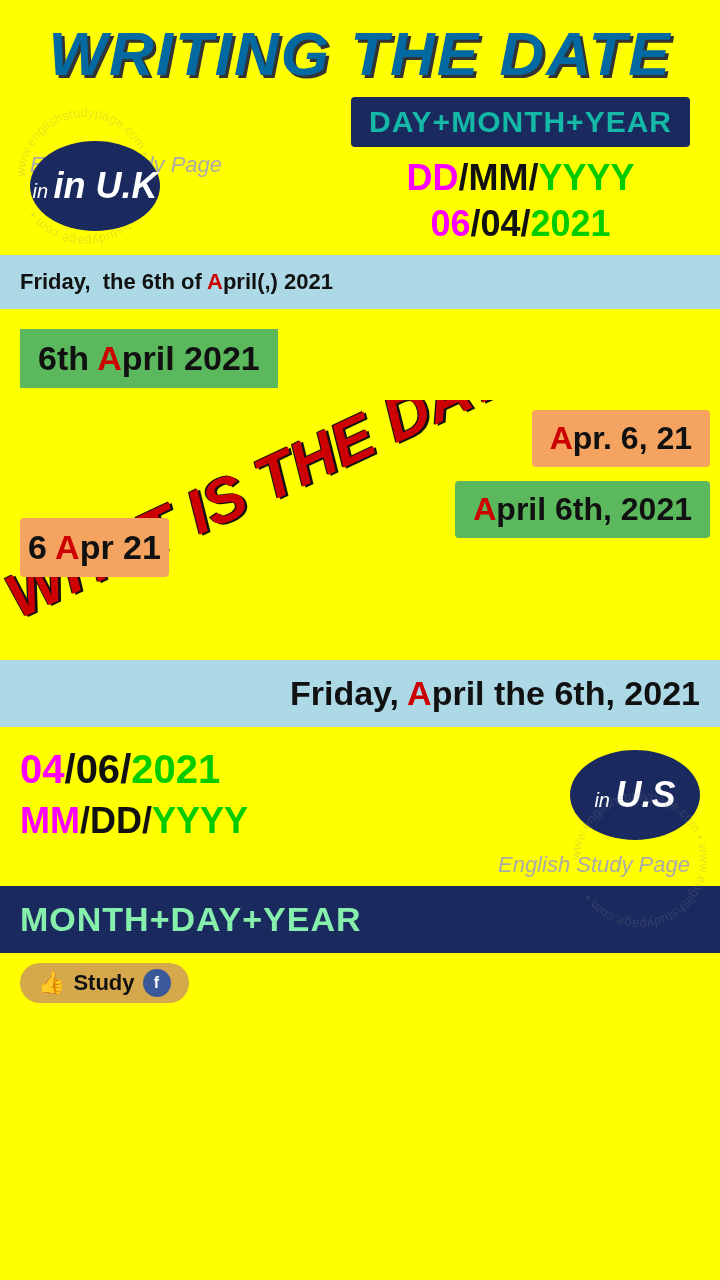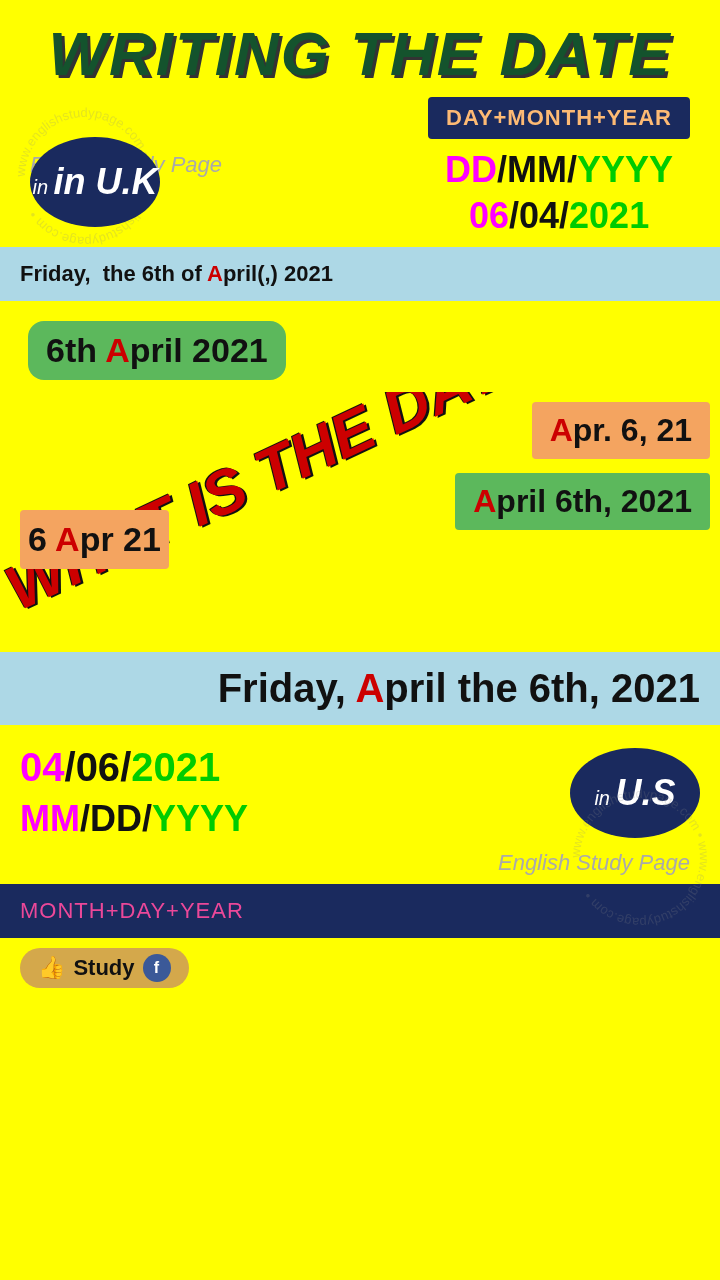--- a/index.html
+++ b/index.html
@@ -13,21 +13,21 @@
 
     
     .title-bar {
       background: #FFFF00;
       text-align: center;
       padding: 18px 10px 8px;
     }
     .title-bar h1 {
       font-size: 62px;
       font-weight: 900;
-      color: #14532d;
+      color: #0369a1;
       text-shadow: 3px 3px 0 #333;
       letter-spacing: 2px;
       font-style: italic;
     }
 
     
     .uk-top {
       background: #FFFF00;
       display: flex;
       align-items: center;
@@ -72,22 +72,22 @@
       align-items: center;
       z-index: 2;
     }
     .day-month-year-box {
       background: #1a2a5e;
       padding: 8px 18px;
       border-radius: 4px;
       margin-bottom: 10px;
     }
     .day-month-year-box span {
-      color: #fdba74;
-      font-size: 22px;
+      color: #14b8a6;
+      font-size: 30px;
       font-weight: 900;
       letter-spacing: 1px;
     }
     .dd-mm-yyyy {
       font-size: 36px;
       font-weight: 900;
       margin-bottom: 4px;
     }
     .dd-mm-yyyy .dd { color: #ff00ff; }
     .dd-mm-yyyy .sep { color: #111; }
@@ -119,22 +119,22 @@
     .yellow-section {
       background: #FFFF00;
       padding: 12px 20px;
     }
 
     
     .green-box {
       background: #5cb85c;
       display: inline-block;
       padding: 10px 18px;
-      border-radius: 16px;
-      margin: 8px 8px;
+      border-radius: 0;
+      margin: 8px 0;
     }
     .green-box-text {
       font-size: 34px;
       font-weight: 900;
       color: #111;
     }
     .green-box-text .A-red { color: #cc0000; }
 
     
     .salmon-box {
@@ -206,21 +206,21 @@
     .green-box2-text .A-red { color: #cc0000; }
 
     
     .blue-bar2 {
       background: #add8e6;
       padding: 14px 20px;
       width: 100%;
       text-align: right;
     }
     .blue-bar2-text {
-      font-size: 40px;
+      font-size: 34px;
       font-weight: 900;
       color: #111;
     }
     .blue-bar2-text .A-red { color: #cc0000; }
 
     
     .us-section {
       background: #FFFF00;
       padding: 20px 20px 10px;
       display: flex;
@@ -273,23 +273,23 @@
       font-style: italic;
     }
 
     
     .bottom-bar {
       background: #1a2a5e;
       padding: 14px 20px;
       width: 100%;
     }
     .bottom-bar-text {
-      color: #ec4899;
-      font-size: 22px;
-      font-weight: 400;
+      color: #86efac;
+      font-size: 34px;
+      font-weight: 700;
       letter-spacing: 1px;
     }
 
     
     .footer {
       background: #FFFF00;
       padding: 10px 20px;
       display: flex;
       align-items: center;
       justify-content: space-between;

